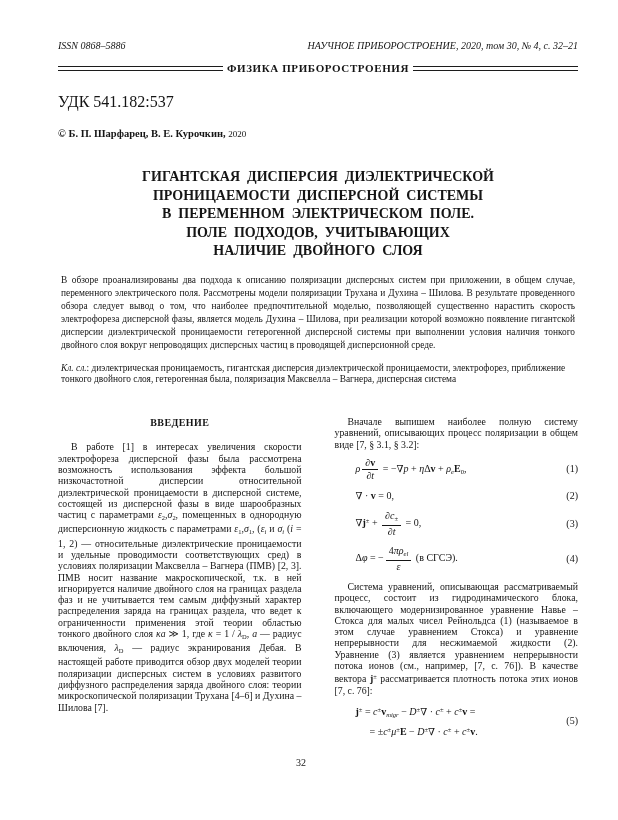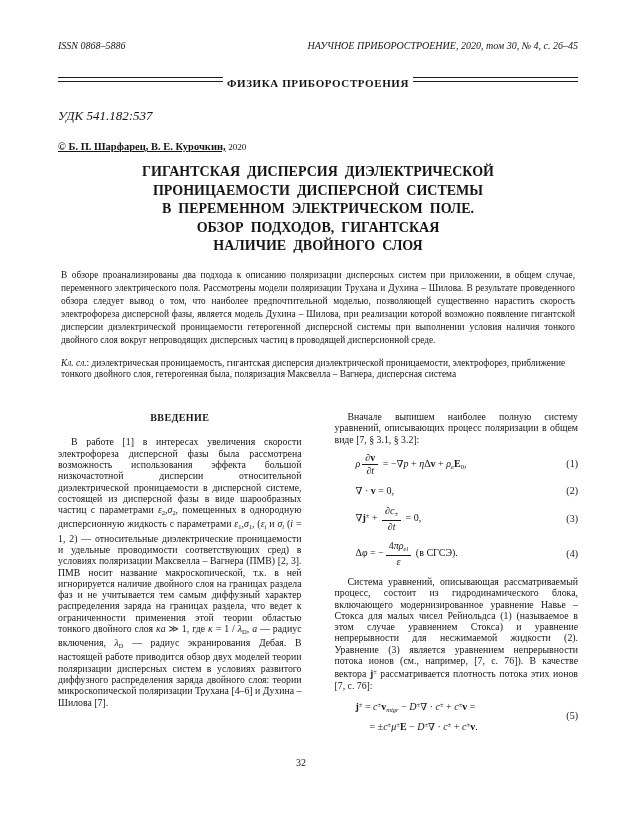--- a/index.html
+++ b/index.html
@@ -1,31 +1,31 @@
 <!DOCTYPE html>
 <html lang="ru"><head>
 <meta charset="utf-8">
 <style>
   html,body{margin:0;padding:0;background:#ffffff;}
   body{width:618px;height:820px;font-family:"Liberation Serif","DejaVu Serif",serif;color:#151515;}
   .page{position:relative;width:618px;height:792px;box-sizing:border-box;padding:40px 40px 0 58px;overflow:hidden;background:#ffffff;}
 
   
   .hdr{display:flex;justify-content:space-between;align-items:baseline;font-style:italic;font-size:10px;}
-  .banner{display:flex;align-items:flex-start;gap:4px;margin-top:26px;}
+  .banner{display:flex;align-items:center;gap:4px;margin-top:11px;}
   .dbl-rule{flex:1;height:3px;border-top:1px solid #1c1c1c;border-bottom:1px solid #1c1c1c;}
   .banner-txt{font-weight:bold;font-size:11px;letter-spacing:0.6px;white-space:nowrap;}
 
-  .udk{margin-top:19px;font-style:italic;font-size:13px;}
+  .udk{margin-top:19px;font-size:16px;}
   .copyright{margin-top:17px;font-size:10.5px;}
-  .copyright .names{font-weight:bold;text-decoration:underline;}
+  .copyright .names{font-weight:bold;}
   .copyright .year{font-size:9px;}
 
   
-  .title{margin-top:11px;text-align:center;font-weight:bold;font-size:14px;line-height:18.5px;word-spacing:3.5px;}
+  .title{margin-top:29px;text-align:center;font-weight:bold;font-size:14px;line-height:18.5px;word-spacing:3.5px;}
 
   
   .abstract{margin-top:13px;padding:0 3px;font-size:9.4px;line-height:13px;text-align:justify;}
   .keywords{margin-top:11px;padding:0 3px;font-size:9.4px;line-height:11.8px;}
   .keywords .kw-label{font-style:italic;}
 
   
   .cols{display:flex;gap:33px;margin-top:30px;font-size:9.8px;line-height:11.3px;}
   .col{flex:1;min-width:0;text-align:justify;}
   .sec-head{text-align:center;font-weight:bold;font-size:10px;letter-spacing:0.4px;margin:1px 0 13px;}
@@ -50,41 +50,41 @@
   
   .pageno{position:absolute;left:0;right:16px;bottom:24px;text-align:center;font-size:10px;}
 </style>
 </head>
 <body>
 
 <div class="page">
 
   <div class="hdr">
     <span>ISSN 0868–5886</span>
-    <span>НАУЧНОЕ ПРИБОРОСТРОЕНИЕ, 2020, том 30, № 4, с. 26–45</span>
+    <span>НАУЧНОЕ ПРИБОРОСТРОЕНИЕ, 2020, том 30, № 4, с. 32–21</span>
   </div>
 
   <div class="banner">
     <span class="dbl-rule"></span>
     <span class="banner-txt">ФИЗИКА ПРИБОРОСТРОЕНИЯ</span>
     <span class="dbl-rule"></span>
   </div>
 
   <div class="udk">УДК 541.182:537</div>
 
   <div class="copyright">
     <span class="names">© Б. П. Шарфарец, В. Е. Курочкин,</span>
     <span class="year">2020</span>
   </div>
 
   <div class="title">
     <div>ГИГАНТСКАЯ  ДИСПЕРСИЯ  ДИЭЛЕКТРИЧЕСКОЙ</div>
     <div>ПРОНИЦАЕМОСТИ  ДИСПЕРСНОЙ  СИСТЕМЫ</div>
     <div>В  ПЕРЕМЕННОМ  ЭЛЕКТРИЧЕСКОМ  ПОЛЕ.</div>
-    <div>ОБЗОР  ПОДХОДОВ,  ГИГАНТСКАЯ</div>
+    <div>ПОЛЕ  ПОДХОДОВ,  УЧИТЫВАЮЩИХ</div>
     <div>НАЛИЧИЕ  ДВОЙНОГО  СЛОЯ</div>
   </div>
 
   <div class="abstract">В обзоре проанализированы два подхода к описанию поляризации дисперсных систем при приложении, в общем случае, переменного электрического поля. Рассмотрены модели поляризации Трухана и Духина – Шилова. В результате проведенного обзора следует вывод о том, что наиболее предпочтительной моделью, позволяющей существенно нарастить скорость электрофореза дисперсной фазы, является модель Духина – Шилова, при реализации которой возможно появление гигантской дисперсии диэлектрической проницаемости гетерогенной дисперсной системы при выполнении условия наличия тонкого двойного слоя вокруг непроводящих дисперсных частиц в проводящей дисперсионной среде.</div>
 
   <div class="keywords">
     <span class="kw-label">Кл. сл.</span><span>: диэлектрическая проницаемость, гигантская дисперсия диэлектрической проницаемости, электрофорез, приближение тонкого двойного слоя, гетерогенная была, поляризация Максвелла – Вагнера, дисперсная система</span>
   </div>
 
   <div class="cols">

